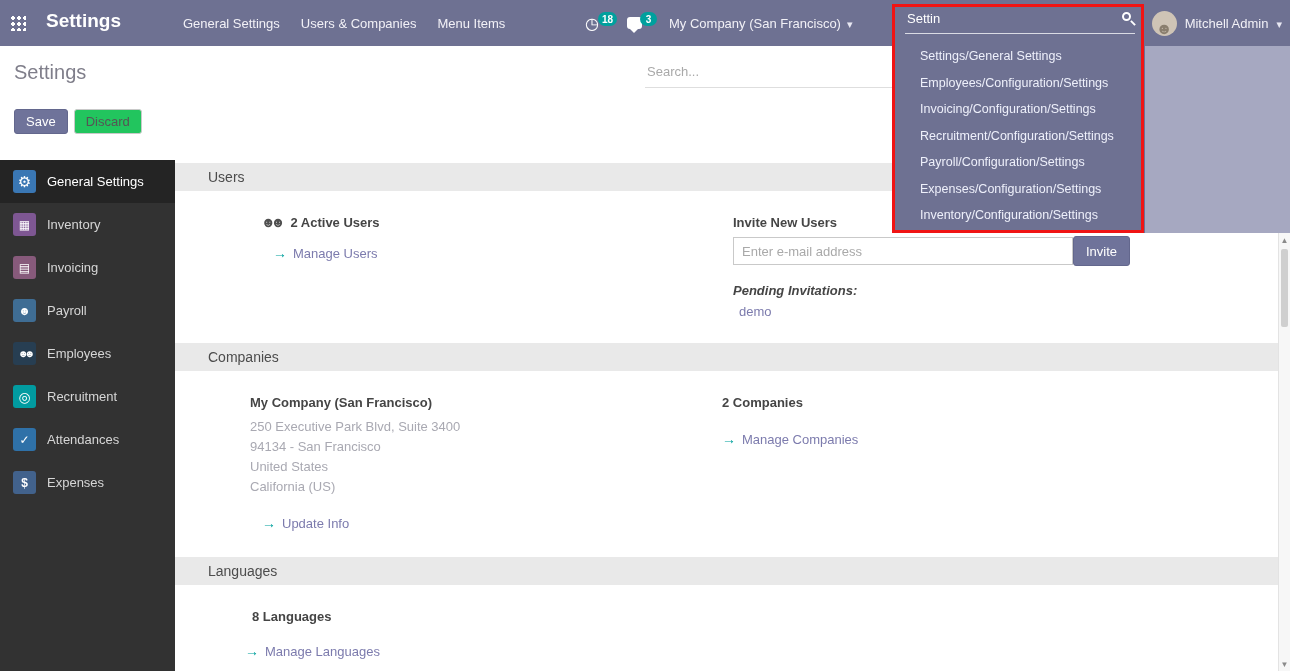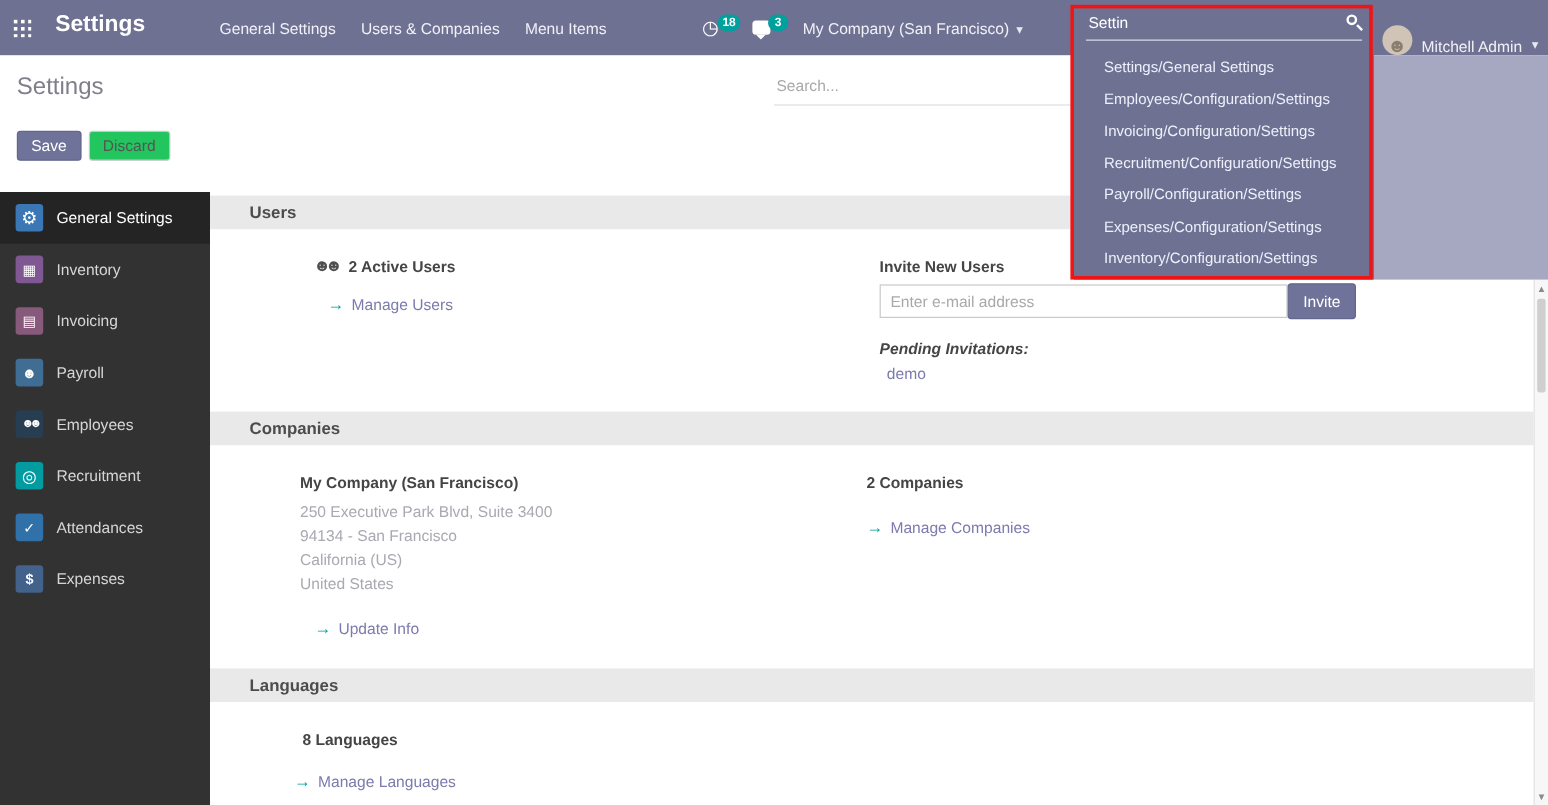--- a/index.html
+++ b/index.html
@@ -15,21 +15,21 @@
   .nav-menu span { cursor: pointer; white-space: nowrap; }
   .systray { position: absolute; left: 585px; top: 0; height: 46px; display: flex; align-items: center; gap: 16px; }
   .tray-item { position: relative; width: 26px; height: 26px; display: flex; align-items: center; justify-content: flex-start; cursor: pointer; }
   .clock-ic::before { content: "◷"; font-size: 16px; color: #fff; }
   .chat-ic { width: 15px; height: 12px; background: #fff; border-radius: 3px; position: relative; }
   .chat-ic::after { content: ""; position: absolute; left: 3px; bottom: -4px; border: 4px solid transparent; border-top-color: #fff; border-bottom: 0; }
   .badge { position: absolute; top: 2px; left: 13px; min-width: 17px; height: 14px; padding: 0 4px; border-radius: 8px;
     background: #00a09d; color: #fff; font-size: 10px; font-weight: bold; display: flex; align-items: center; justify-content: center; }
   .company-switcher { display: flex; align-items: center; gap: 6px; font-size: 13px; cursor: pointer; white-space: nowrap; }
   .caret::before { content: "▾"; font-size: 11px; color: #e8e8f2; }
-  .user-menu { position: absolute; right: 8px; top: 0; height: 46px; display: flex; align-items: flex-end; gap: 8px; cursor: pointer; }
+  .user-menu { position: absolute; right: 8px; top: 0; height: 46px; display: flex; align-items: center; gap: 8px; cursor: pointer; }
   .avatar { width: 25px; height: 25px; border-radius: 50%; background: #cfc4b6; overflow: hidden; display: flex; align-items: flex-end; justify-content: center; }
   .avatar::before { content: "☻"; color: #8a7e6e; font-size: 16px; line-height: 14px; }
   .user-name { font-size: 13px; }
 
   
   .control-panel { position: absolute; top: 46px; left: 0; right: 0; height: 114px; background: #fff; z-index: 5; }
   .cp-title { position: absolute; left: 14px; top: 15px; font-size: 20px; font-weight: 500; color: #7f7e8a; }
   .cp-search { position: absolute; left: 645px; top: 14px; width: 495px; }
   .cp-search input { width: 100%; border: none; border-bottom: 1px solid #dedede; font-size: 13px; padding: 4px 2px 8px 2px; outline: none; color: #555; background: transparent; font-family: inherit; }
   .cp-search input::placeholder { color: #a9a9a9; }
@@ -47,21 +47,21 @@
   .ic-inventory { background: #7e5793; } .ic-inventory::before { content: "▦"; }
   .ic-invoicing { background: #875a7b; } .ic-invoicing::before { content: "▤"; }
   .ic-payroll { background: #3f6d94; } .ic-payroll::before { content: "☻"; }
   .ic-employees { background: #273e52; } .ic-employees::before { content: "☻☻"; letter-spacing: -4px; font-size: 10px; }
   .ic-recruitment { background: #019ba0; } .ic-recruitment::before { content: "◎"; font-size: 14px; }
   .ic-attendances { background: #2f71a8; } .ic-attendances::before { content: "✓"; }
   .ic-expenses { background: #42628c; } .ic-expenses::before { content: "$"; font-weight: bold; }
 
   
   .content { position: absolute; top: 160px; left: 175px; right: 12px; bottom: 0; background: #fff; z-index: 4; }
-  .band { height: 28px; background: #e9e9e9; display: flex; align-items: center; padding-left: 33px; font-size: 14px; font-weight: bold; color: #4c4c4c; }
+  .band { height: 28px; background: #e9e9e9; display: flex; align-items: center; padding-left: 33px; font-size: 14px; font-weight: normal; color: #4c4c4c; }
   .band.first { margin-top: 3px; }
   .sec-body { position: relative; }
   .users-body { height: 152px; margin-left: 11px; }
   .companies-body { height: 186px; }
   .languages-body { height: 86px; }
   .bold13 { font-size: 13px; font-weight: bold; color: #454545; }
   .o-link { font-size: 13px; color: #7c7bad; cursor: pointer; display: inline-flex; align-items: center; gap: 6px; }
   .arrow-ic::before { content: "→"; color: #00a09d; font-weight: bold; font-size: 14px; }
   .users-ic::before { content: "☻☻"; letter-spacing: -5px; color: #4f4f4f; font-size: 14px; }
 
@@ -203,22 +203,22 @@
     <span class="bold13 u-pending">Pending Invitations:</span>
     <span class="o-link u-demo">demo</span>
   </div>
 
   <div class="band">Companies</div>
   <div class="sec-body companies-body">
     <span class="bold13 c-name">My Company (San Francisco)</span>
     <div class="c-addr">
       <div>250 Executive Park Blvd, Suite 3400</div>
       <div>94134 - San Francisco</div>
+      <div>United States</div>
       <div>California (US)</div>
-      <div>United States</div>
     </div>
     <span class="o-link c-update">
       <span class="arrow-ic"></span>
       <span>Update Info</span>
     </span>
     <span class="bold13 c-count">2 Companies</span>
     <span class="o-link c-manage">
       <span class="arrow-ic"></span>
       <span>Manage Companies</span>
     </span>

